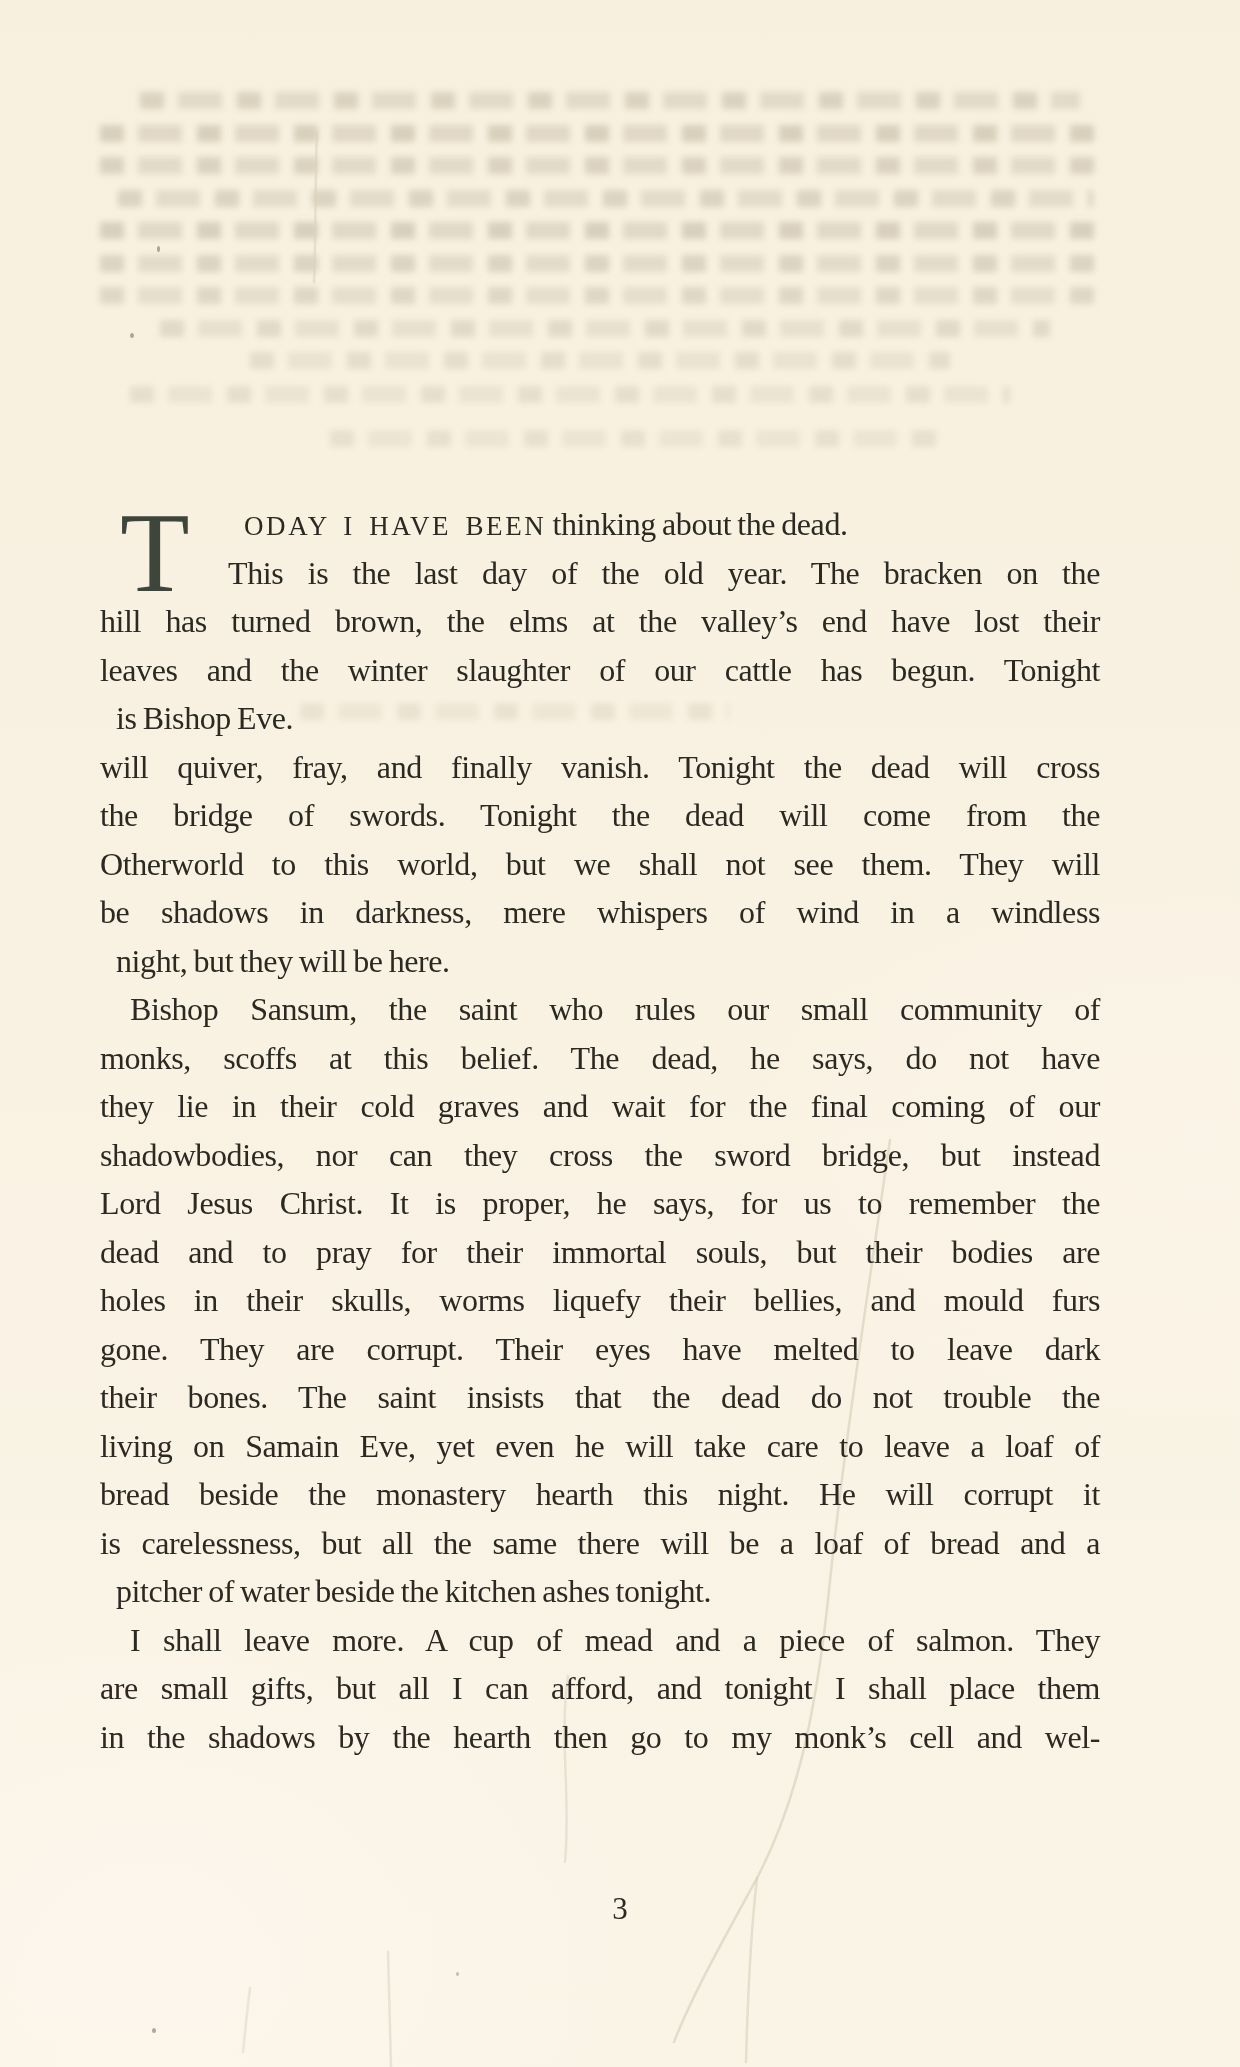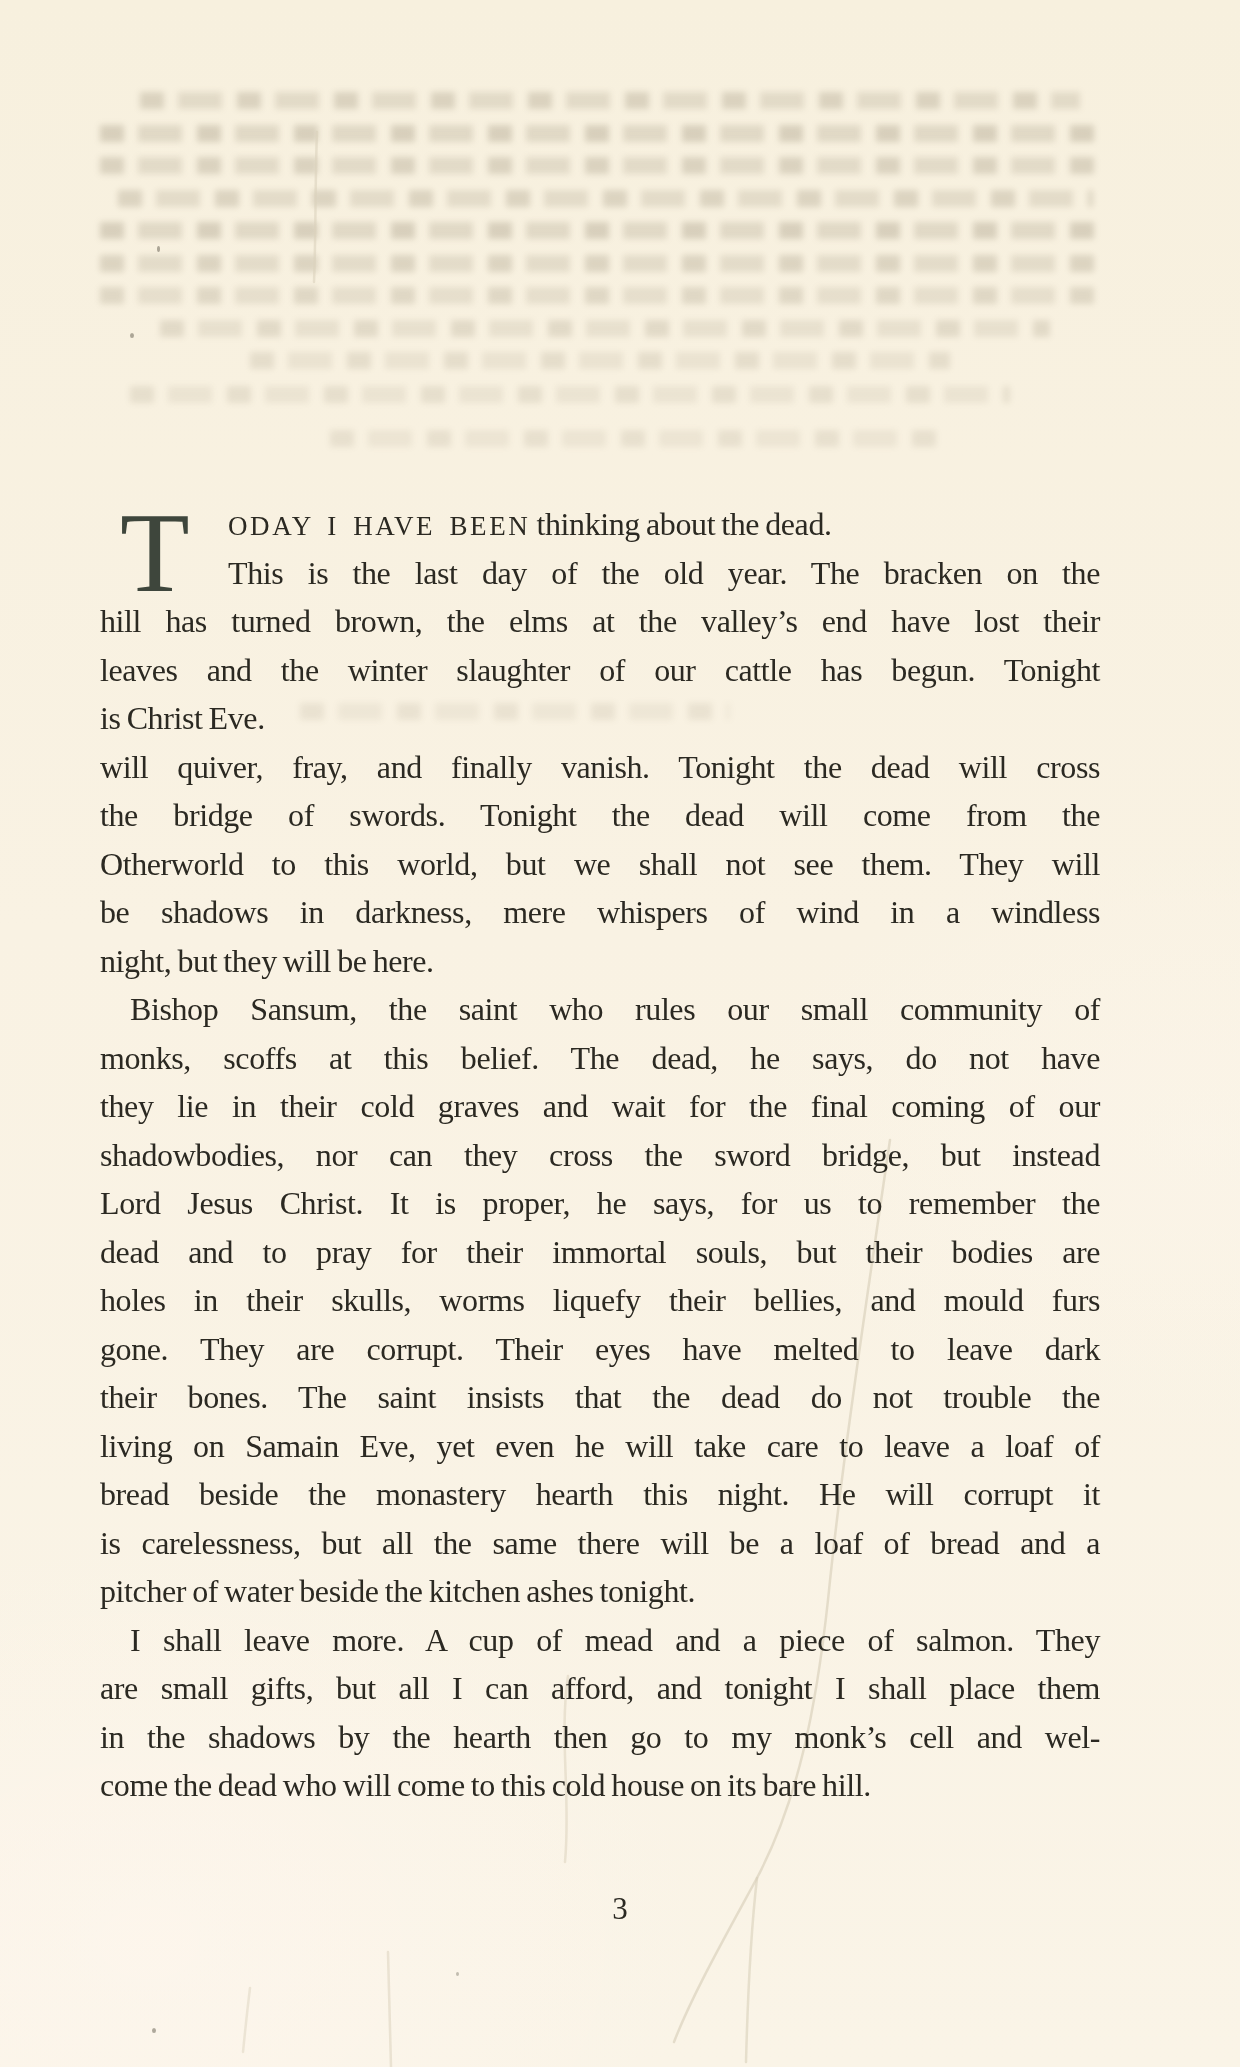--- a/index.html
+++ b/index.html
@@ -13,21 +13,21 @@
     font-family:"Liberation Serif","DejaVu Serif",serif;
   }
   .page{position:absolute;inset:0;}
   
   .textblock{
     position:absolute;left:100px;top:500px;width:1000px;
     font-size:32px;line-height:48.5px;color:var(--ink,#2b2922);
     letter-spacing:-0.4px;word-spacing:-1.5px;
   }
   .line{text-align:justify;text-align-last:justify;height:48.5px;}
-  .line.no-just{text-align-last:left;}
+  .line.no-just{text-align-last:left;margin-left:16px;}
   .line.dc{padding-left:128px;}
   .line.ind{text-indent:30px;}
   .dropcap{
     position:absolute;left:20px;top:-4px;
     font-size:114px;line-height:1;letter-spacing:0;
     color:var(--dropcap,#3e463c);
   }
   .smallcaps{font-size:27px;letter-spacing:2.6px;word-spacing:5px;}
   .pagenum{
     position:absolute;left:0;top:1893px;width:1240px;text-align:center;
@@ -78,21 +78,21 @@
   <div class="speck" style="left:152px;top:2028px;"></div>
   <div class="speck" style="left:456px;top:1972px;width:3px;height:4px;opacity:.4;"></div>
 
   <div class="textblock">
     <span class="dropcap">T</span>
     <div class="line dc no-just"><span class="smallcaps">ODAY I HAVE BEEN</span><span> thinking about the dead.</span></div>
     <div id="lines">
         <div class="line dc">This is the last day of the old year. The bracken on the</div>
         <div class="line">hill has turned brown, the elms at the valley’s end have lost their</div>
         <div class="line">leaves and the winter slaughter of our cattle has begun. Tonight</div>
-        <div class="line no-just">is Christ Eve.</div>
+        <div class="line no-just">is Bishop Eve.</div>
         <div class="line">will quiver, fray, and finally vanish. Tonight the dead will cross</div>
         <div class="line">the bridge of swords. Tonight the dead will come from the</div>
         <div class="line">Otherworld to this world, but we shall not see them. They will</div>
         <div class="line">be shadows in darkness, mere whispers of wind in a windless</div>
         <div class="line no-just">night, but they will be here.</div>
         <div class="line ind">Bishop Sansum, the saint who rules our small community of</div>
         <div class="line">monks, scoffs at this belief. The dead, he says, do not have</div>
         <div class="line">they lie in their cold graves and wait for the final coming of our</div>
         <div class="line">shadowbodies, nor can they cross the sword bridge, but instead</div>
         <div class="line">Lord Jesus Christ. It is proper, he says, for us to remember the</div>
@@ -100,18 +100,17 @@
         <div class="line">holes in their skulls, worms liquefy their bellies, and mould furs</div>
         <div class="line">gone. They are corrupt. Their eyes have melted to leave dark</div>
         <div class="line">their bones. The saint insists that the dead do not trouble the</div>
         <div class="line">living on Samain Eve, yet even he will take care to leave a loaf of</div>
         <div class="line">bread beside the monastery hearth this night. He will corrupt it</div>
         <div class="line">is carelessness, but all the same there will be a loaf of bread and a</div>
         <div class="line no-just">pitcher of water beside the kitchen ashes tonight.</div>
         <div class="line ind">I shall leave more. A cup of mead and a piece of salmon. They</div>
         <div class="line">are small gifts, but all I can afford, and tonight I shall place them</div>
         <div class="line">in the shadows by the hearth then go to my monk’s cell and wel-</div>
-        <div class="line no-just">come the dead who will come to this cold house on its bare hill.</div>
       </div>
   </div>
 
   <div class="pagenum">3</div>
 </div>
 
 </body></html>

